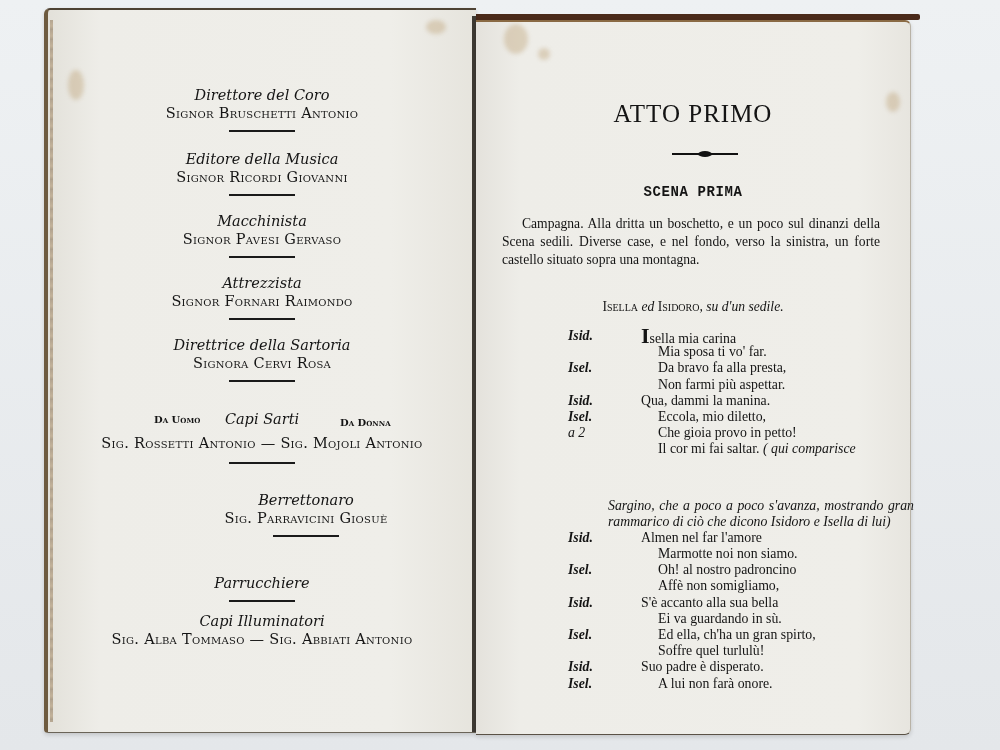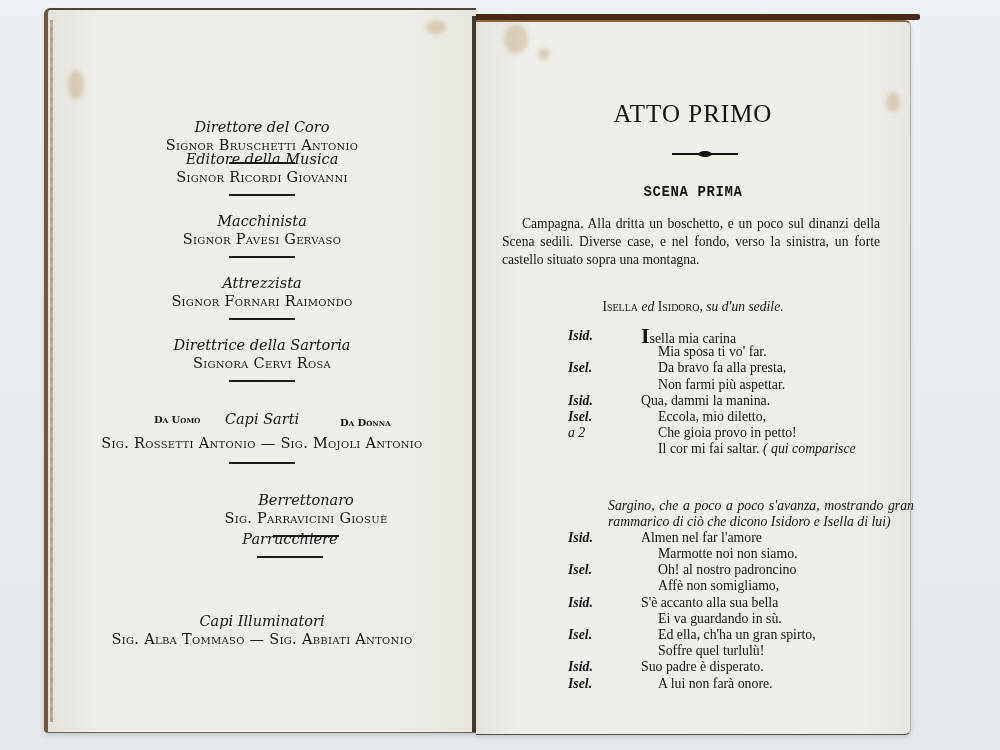--- a/index.html
+++ b/index.html
@@ -230,21 +230,21 @@
 
 <div class="backdrop"></div>
 
 <div class="book">
   <div class="cover-edge-top"></div>
 
   <div class="page page-left">
     <div class="stain" style="left:378px; top:10px; width:20px; height:14px;"></div>
     <div class="stain" style="left:20px; top:60px; width:16px; height:30px;"></div>
 
-    <div class="entry" style="top:76px;margin-top:32px;">
+    <div class="entry" style="top:76px;">
       <p class="role">Direttore del Coro</p>
       <p class="person">Signor Bruschetti Antonio</p>
       <div class="rule"></div>
     </div>
 
     <div class="entry" style="top:140px;">
       <p class="role">Editore della Musica</p>
       <p class="person">Signor Ricordi Giovanni</p>
       <div class="rule"></div>
     </div>
@@ -276,21 +276,21 @@
       <p class="person" style="font-size:14.5px;">Sig. Rossetti Antonio — Sig. Mojoli Antonio</p>
       <div class="rule" style="margin-top:10px;"></div>
     </div>
 
     <div class="entry" style="top:481px;padding-left:44px;">
       <p class="role">Berrettonaro</p>
       <p class="person">Sig. Parravicini Giosuè</p>
       <div class="rule"></div>
     </div>
 
-    <div class="entry" style="top:520px;padding-left:28px;">
+    <div class="entry" style="top:564px;">
       <p class="role">Parrucchiere</p>
       <div class="rule"></div>
     </div>
 
     <div class="entry" style="top:602px;">
       <p class="role">Capi Illuminatori</p>
       <p class="person">Sig. Alba Tommaso — Sig. Abbiati Antonio</p>
     </div>
   </div>
 

